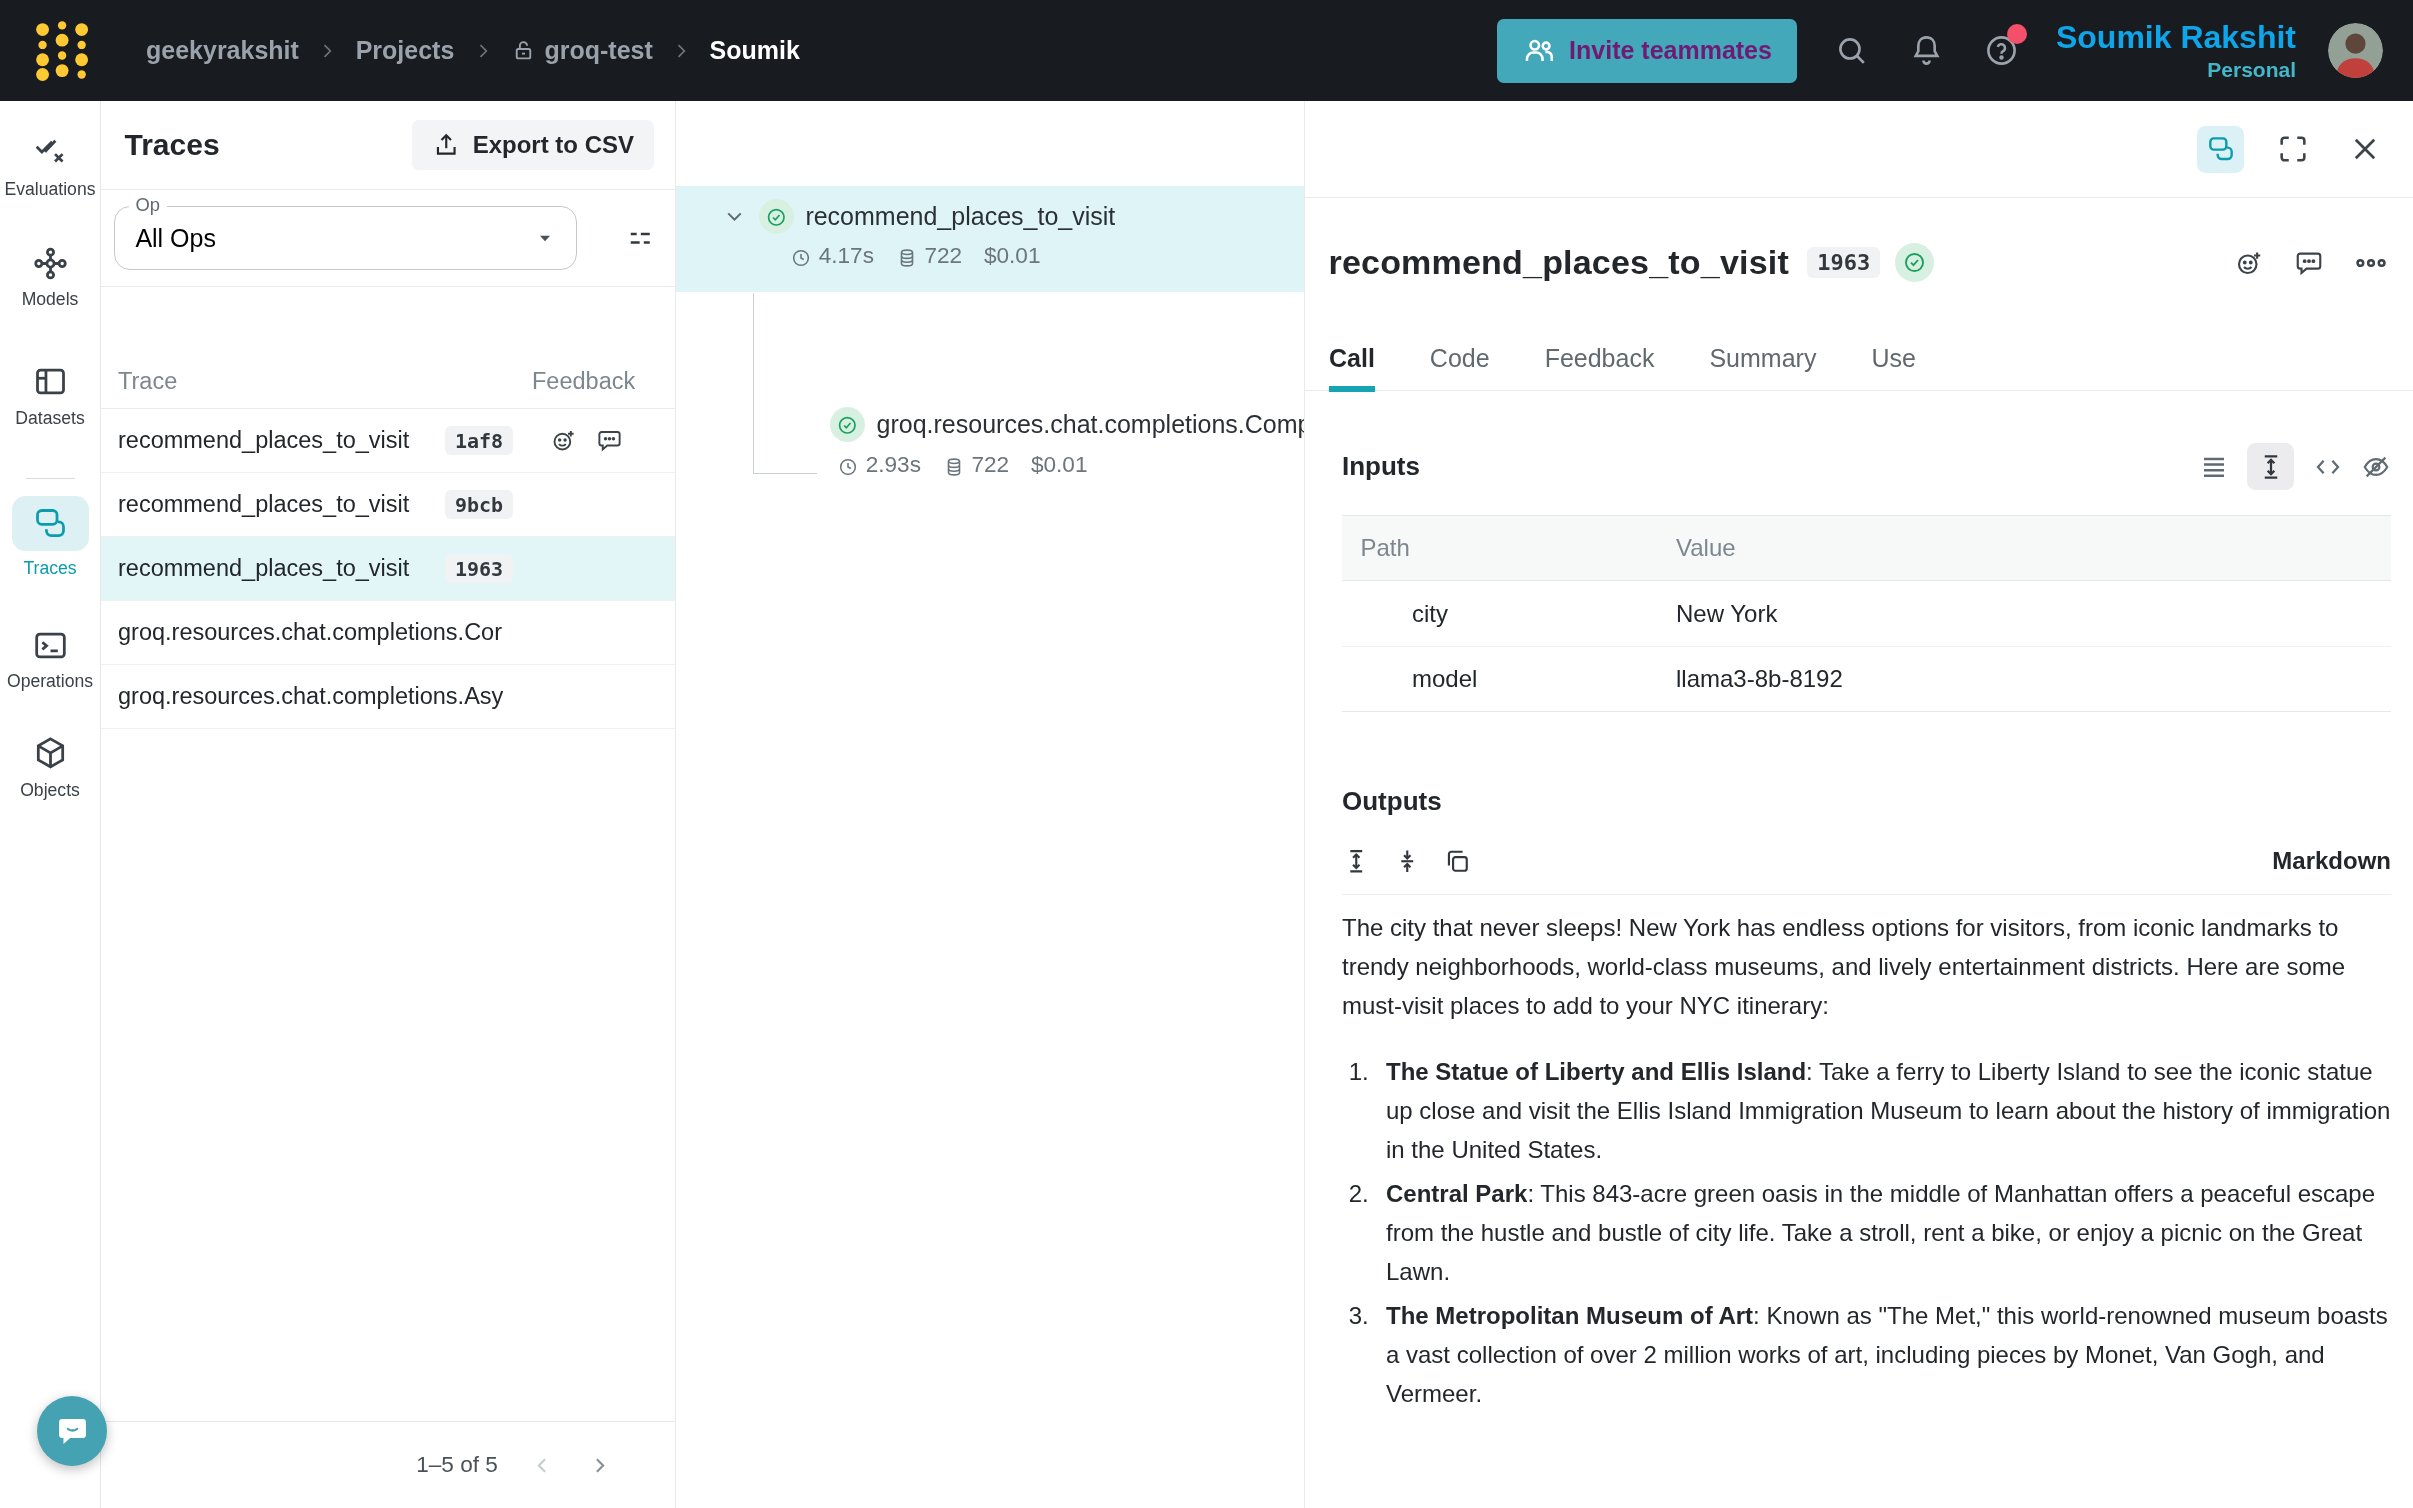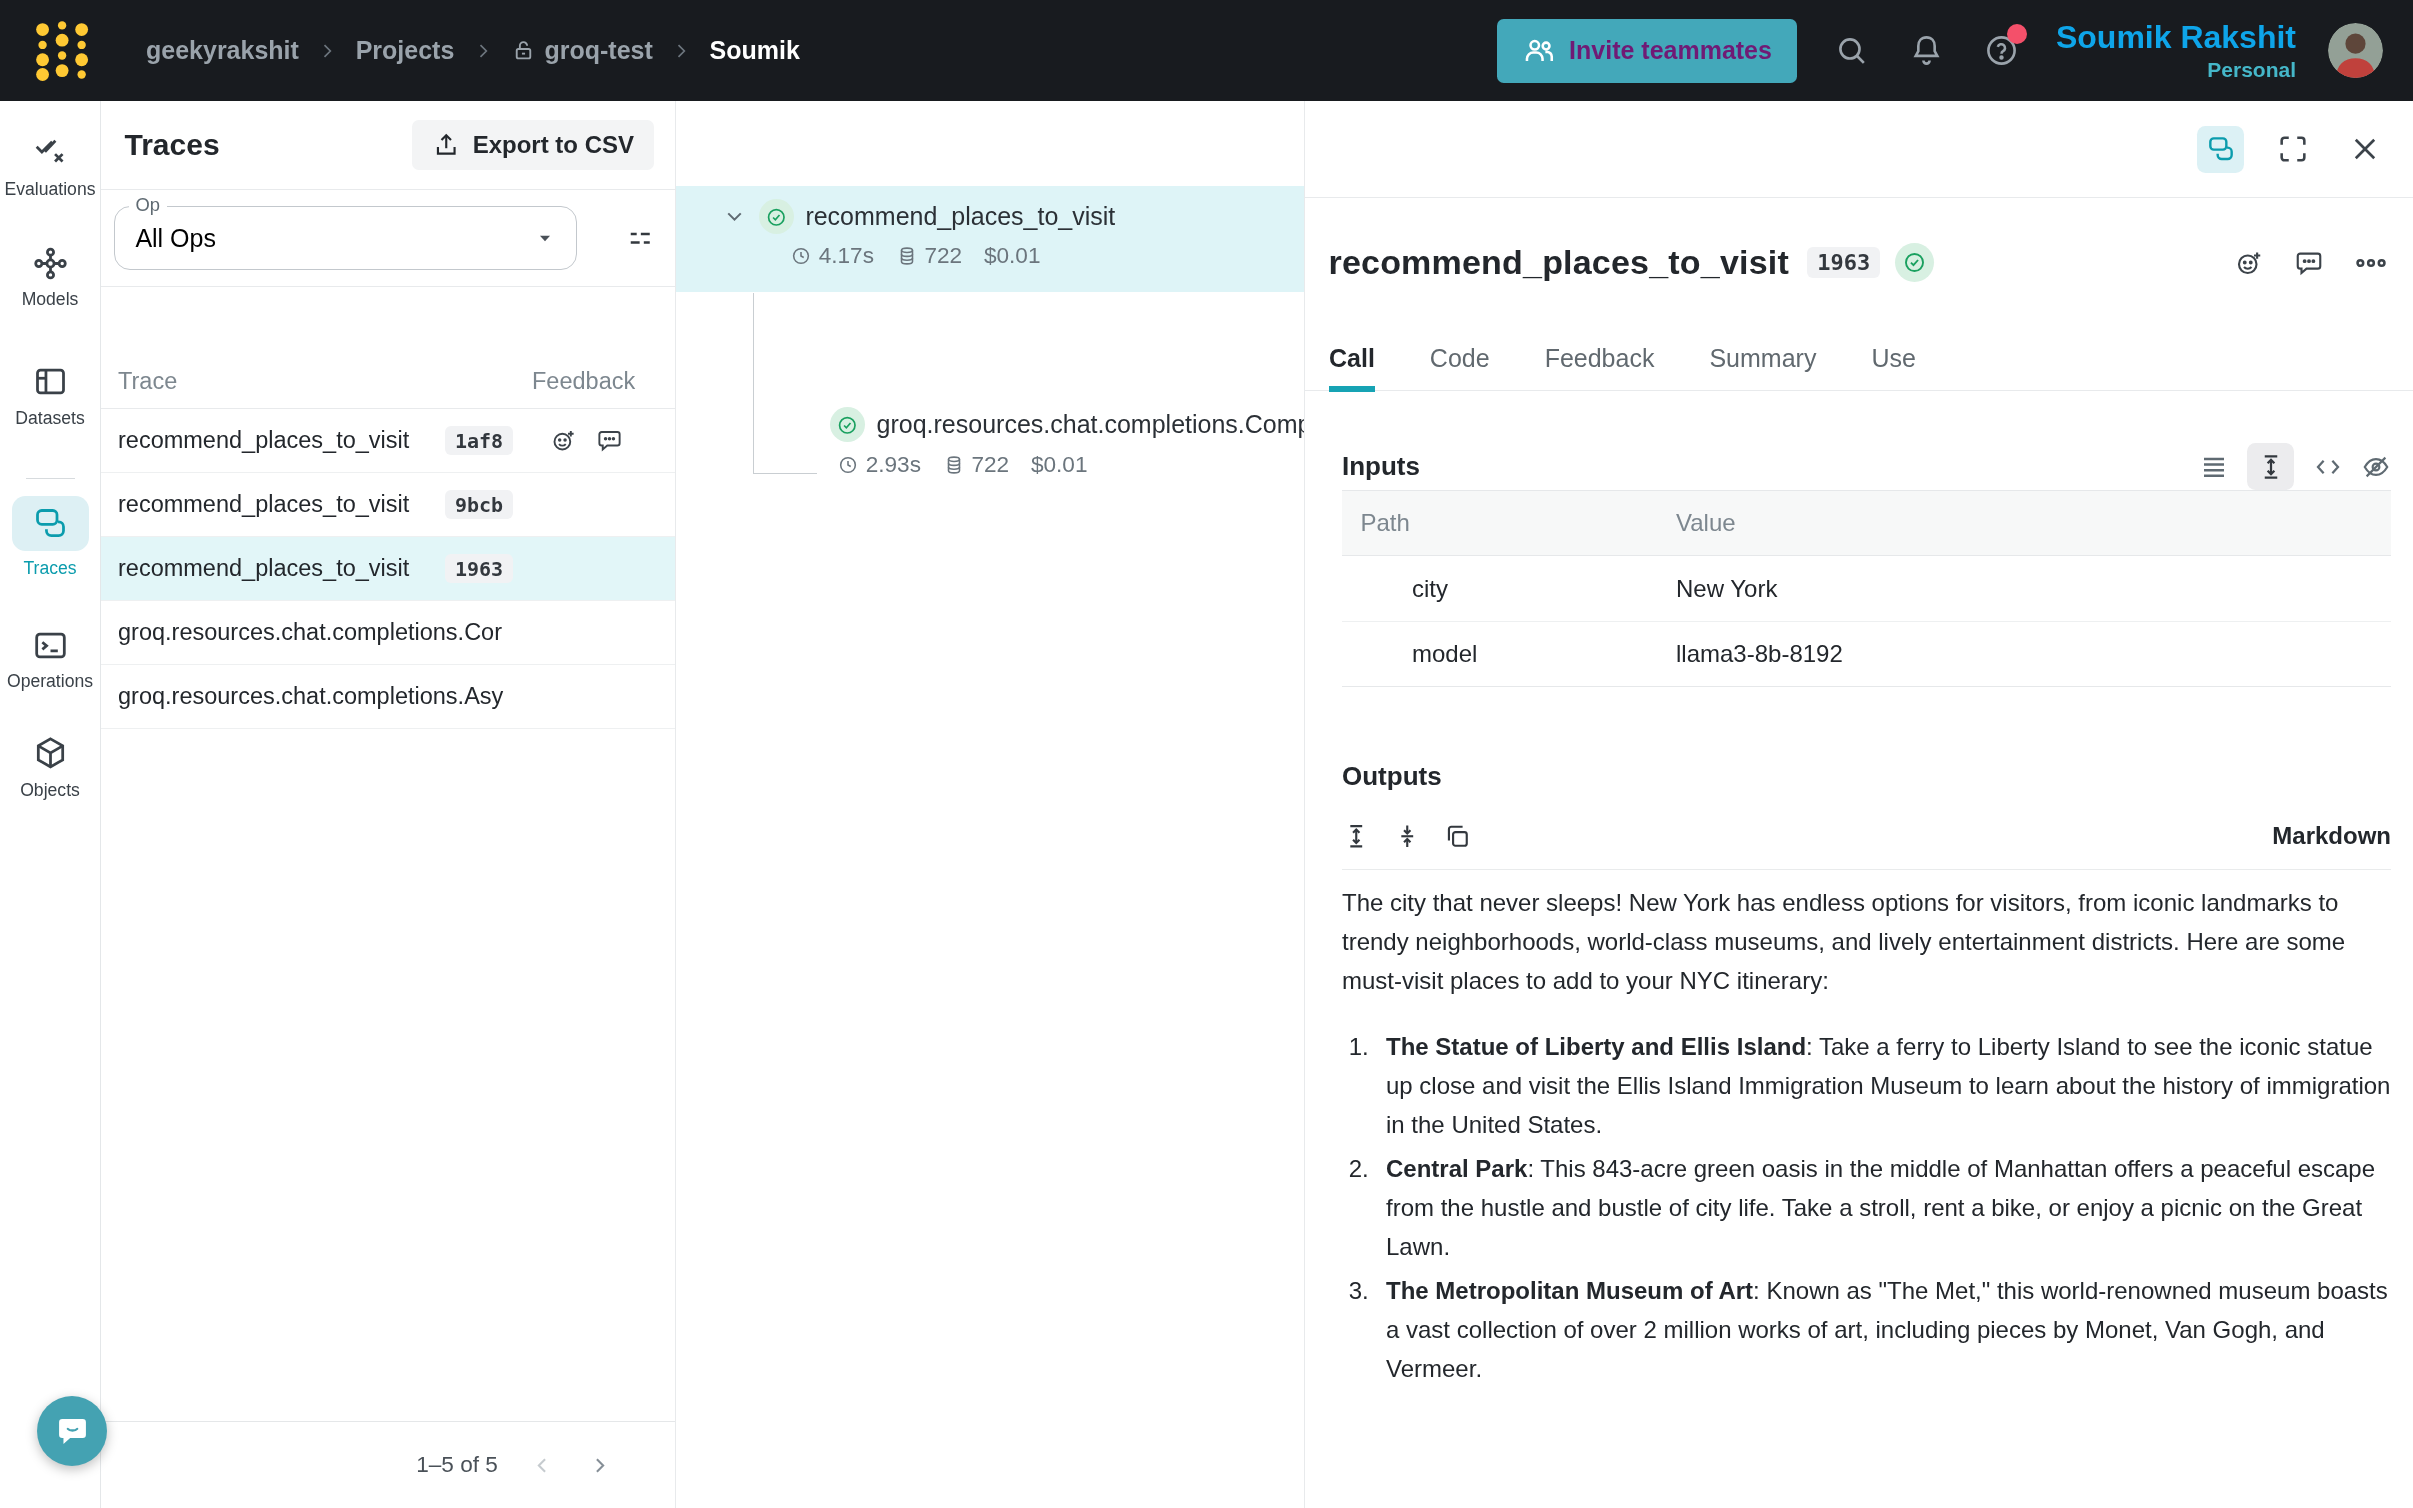--- a/index.html
+++ b/index.html
@@ -80,21 +80,21 @@
   
   .tree-panel { position:absolute; left:675px; top:101px; width:629px; bottom:0; background:#fff;
     border-left:1.7px solid #e8eaec; overflow:hidden; }
   .tree-row { position:absolute; left:0; right:0; }
   .tree-row.root { top:85px; height:106px; background:#def4f7; }
   .tr-line1 { display:flex; align-items:center; }
   .root .tr-line1 { padding:13.4px 0 0 46px; gap:11.7px; }
   .tr-title { font-size:25px; color:#2b3036; white-space:nowrap; overflow:hidden; }
   .tr-metrics { display:flex; align-items:center; gap:13.4px; color:#6b757d; font-size:22.6px; }
   .root .tr-metrics { padding:8.4px 0 0 114px; }
-  .metric { display:flex; align-items:center; gap:6.7px; }
+  .metric { display:flex; align-items:flex-end; gap:6.7px; }
   .metric + .metric { margin-left:8.4px; }
   .badge { width:35px; height:35px; border-radius:50%; background:#d8f0e2; display:flex;
     align-items:center; justify-content:center; color:#19a05f; }
   .connector { position:absolute; left:77px; top:192px; width:64px; height:181px;
     border-left:1.7px solid #c9ced2; border-bottom:1.7px solid #c9ced2; }
   .tree-row.child { top:298px; height:109px; }
   .child .tr-line1 { padding:8.4px 0 0 154px; gap:11.7px; }
   .child .tr-title { width:429px; }
   .child .tr-metrics { padding:10px 0 0 161px; }
   .chev { color:#5f6a72; cursor:pointer; }
@@ -117,21 +117,21 @@
   .tab { font-size:25px; color:#61696f; cursor:pointer; position:relative; height:100%;
     display:flex; align-items:center; }
   .tab.active { color:#23272c; font-weight:600; }
   .tab.active::after { content:""; position:absolute; left:0; right:0; bottom:-1.7px; height:5.9px;
     background:#16a3b4; }
   .dp-content { position:absolute; left:0; right:0; top:290px; bottom:0; padding:0 22px 0 37px;
     overflow:hidden; }
   .sec-head { display:flex; align-items:center; margin-top:52px; }
   .sec-title { font-size:26px; font-weight:700; color:#23272c; }
   .sec-tools { margin-left:auto; display:flex; align-items:center; gap:18.4px; color:#5f6a72; }
-  .io-table { border-top:1.7px solid #e6e8ea; border-bottom:1.7px solid #e6e8ea; }
+  .io-table { margin-top:25px; border-top:1.7px solid #e6e8ea; border-bottom:1.7px solid #e6e8ea; }
   .io-hrow { height:65px; background:#f7f8f8; display:flex; align-items:center;
     border-bottom:1.7px solid #e6e8ea; color:#7d878f; font-size:24px; }
   .io-row { height:65px; display:flex; align-items:center; font-size:24px; color:#23272c; }
   .io-row + .io-row { border-top:1.7px solid #eef0f1; }
   .io-c1 { width:334px; padding-left:18.4px; }
   .io-row .io-c1 { padding-left:70px; }
   .out-head { margin-top:74px; }
   .out-toolbar { display:flex; align-items:center; margin-top:30px; color:#33383e; }
   .out-toolbar .icon { margin-right:22px; cursor:pointer; }
   .md-label { margin-left:auto; font-size:24px; font-weight:700; color:#23272c; }

